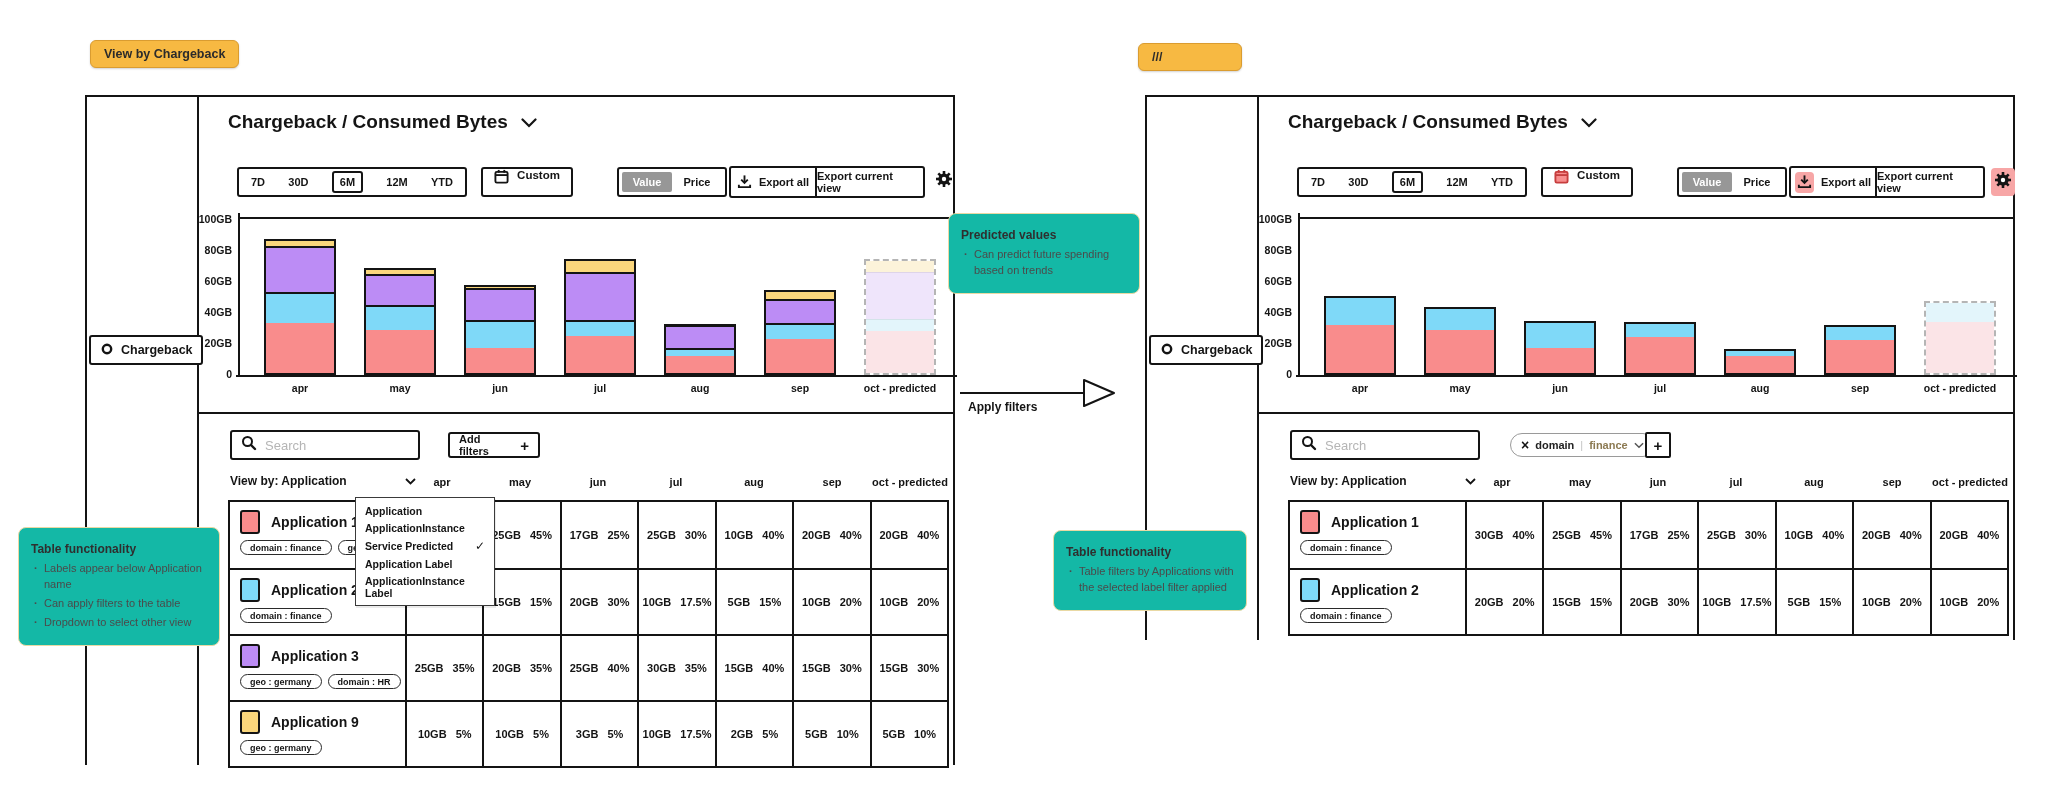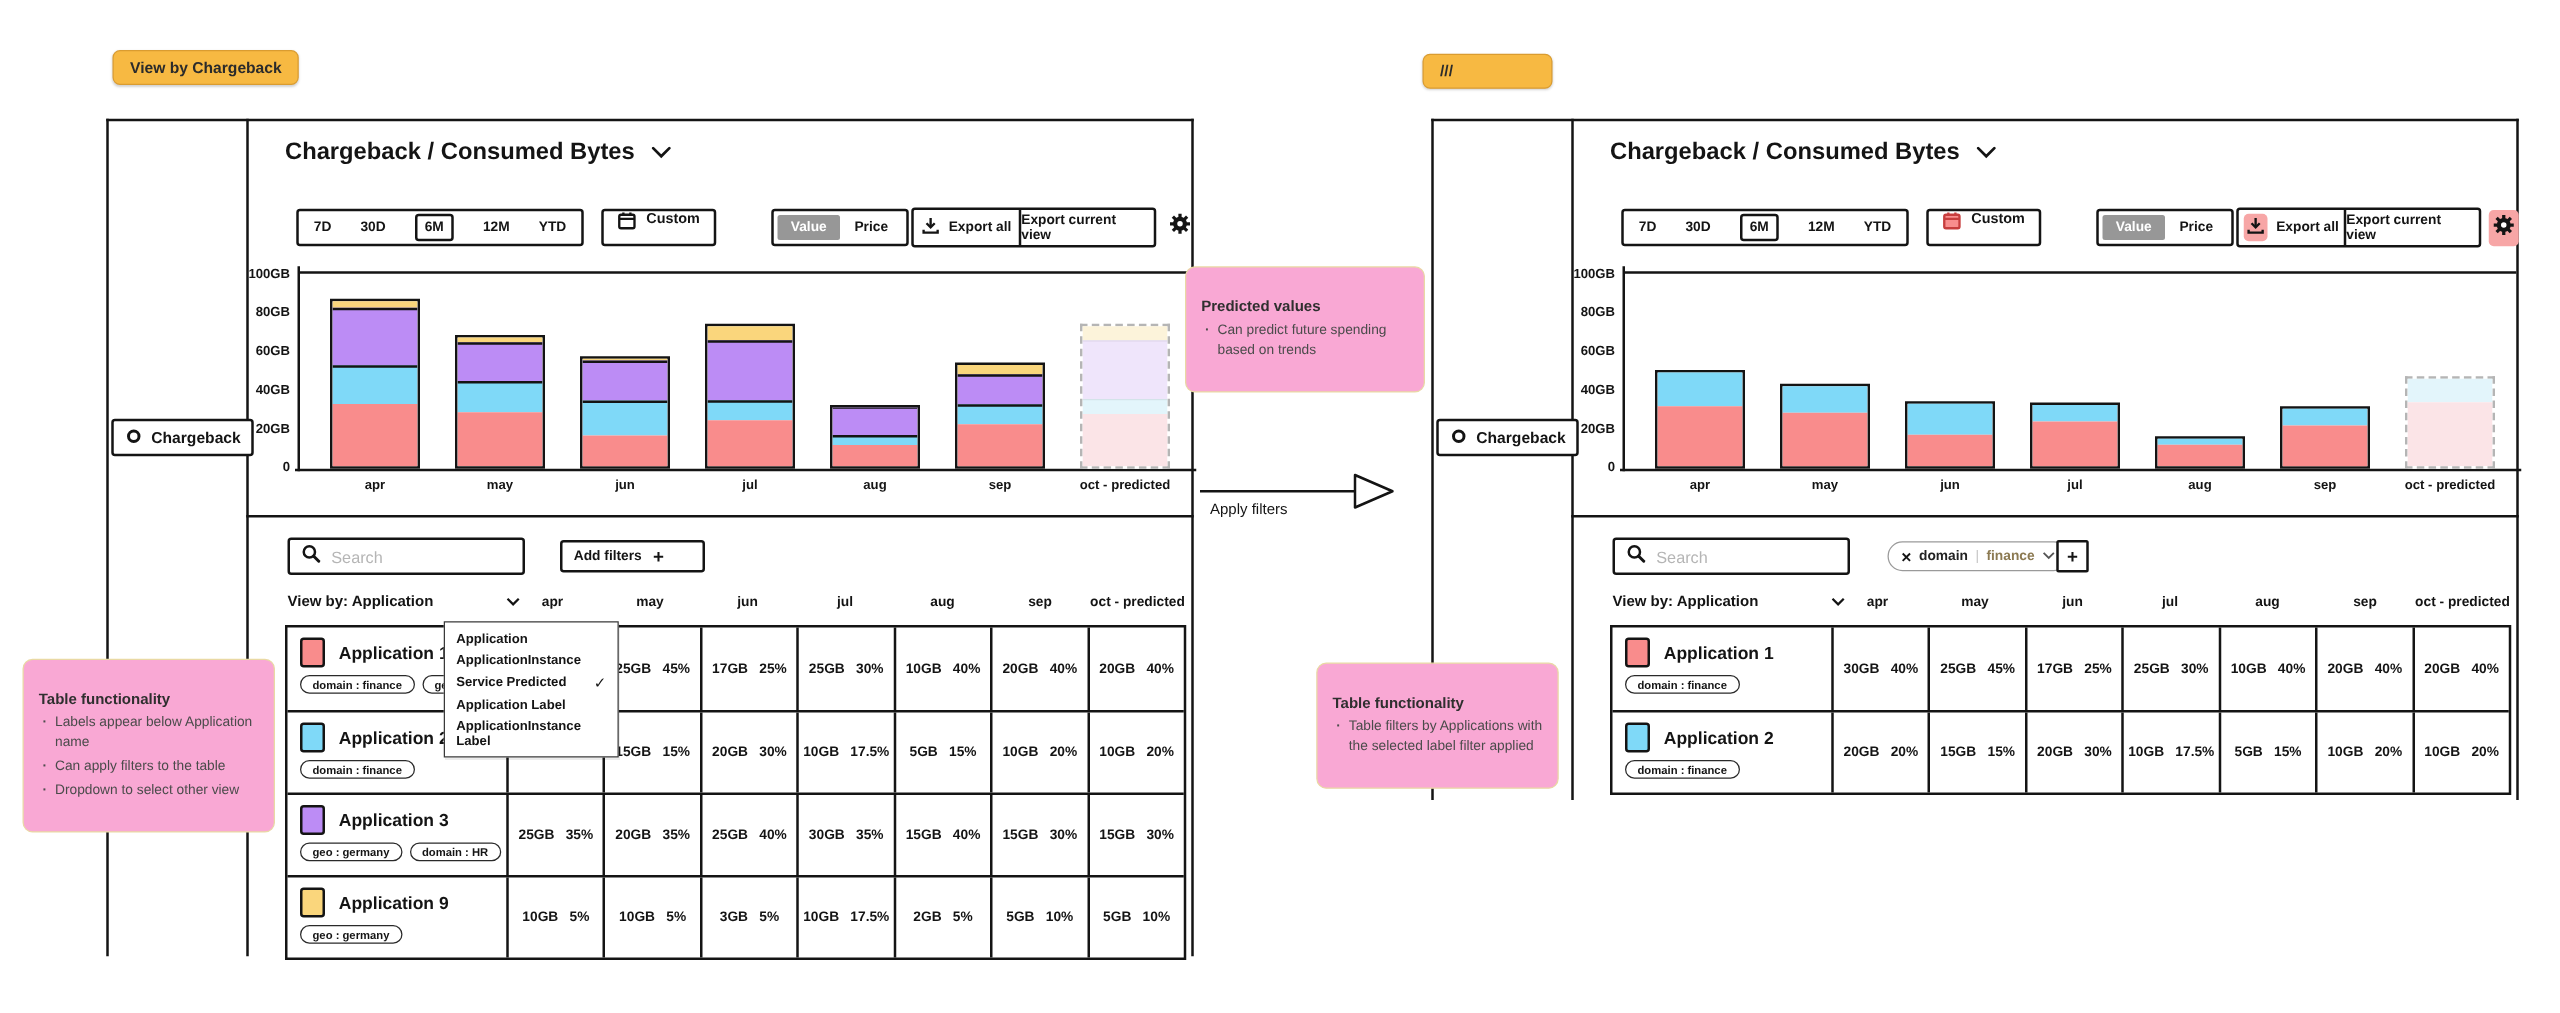--- a/index.html
+++ b/index.html
@@ -77,27 +77,27 @@
   .dcell { border-left:2px solid #141414; display:flex; align-items:center; justify-content:center; gap:9px;
            font-size:11px; font-weight:700; }
 
   .menu { position:absolute; left:270px; top:402px; width:140px; background:#fff; border:1.5px solid #3a3a3a;
           z-index:80; padding:4px 0; box-shadow:1px 2px 0 rgba(0,0,0,0.08); }
   .mitem { display:flex; justify-content:space-between; align-items:center; padding:2.5px 9px; font-size:10.5px; font-weight:700; }
   .mcheck { font-size:12px; }
 
   .ann-tab { position:absolute; background:#F7B942; border:1px solid #DA9C30; border-radius:6px; padding:6px 13px;
              font-size:12.5px; font-weight:700; color:#2b2b2b; z-index:60; box-shadow:0 1px 2px rgba(0,0,0,0.18); }
-  .note { position:absolute; background:#f9a8d4; border:1px solid #E9D9A4; border-radius:8px; padding:24px 12px; z-index:60; }
+  .note { position:absolute; background:#14b8a6; border:1px solid #E9D9A4; border-radius:8px; padding:14px 12px; z-index:60; }
   .note h4 { font-size:12px; font-weight:700; color:#2f2f2f; margin-bottom:5px; }
   .note ul { list-style:none; }
   .note li { font-size:11px; color:#4b4b4b; padding-left:13px; position:relative; line-height:1.45; margin-top:3px; }
   .note li::before { content:"\00B7"; position:absolute; left:3px; font-weight:700; }
 
-  .arrow-label { position:absolute; font-size:12px; font-weight:400; }
+  .arrow-label { position:absolute; font-size:12px; font-weight:700; }
 </style>
 </head>
 <body>
 
 <div id="canvas">
 
   <div class="ann-tab" style="left:90px;top:40px;">View by Chargeback</div>
   <div class="ann-tab" style="left:1138px;top:43px;width:104px;">///</div>
 
   <div class="panel" id="panel-left" style="left:85px;height:670px;">
@@ -182,21 +182,21 @@
 
     <div class="search" style="left:145px;top:335px;width:190px;height:30px;">
       <span>
         <svg width="16" height="16" viewBox="0 0 16 16">
             <circle cx="6.5" cy="6.5" r="4.5" fill="none" stroke="#141414" stroke-width="2"></circle>
             <line x1="10" y1="10" x2="14" y2="14" stroke="#141414" stroke-width="2.4" stroke-linecap="round"></line>
           </svg>
       </span>
       <input type="text" placeholder="Search" style="">
     </div>
-    <div class="addf" style="left:363px;top:337px;width:116px;height:26px;">
+    <div class="addf" style="left:363px;top:337px;width:92px;height:26px;">
       <span>Add filters</span>
       <span class="plus">+</span>
     </div>
 
     <div class="viewby">
       <span>View by: Application</span>
       <span>
         <svg width="11" height="7" viewBox="0 0 11 7">
             <path d="M1 1 L5.5 5.5 L10 1" fill="none" stroke="#141414" stroke-width="1.8"></path>
           </svg>

